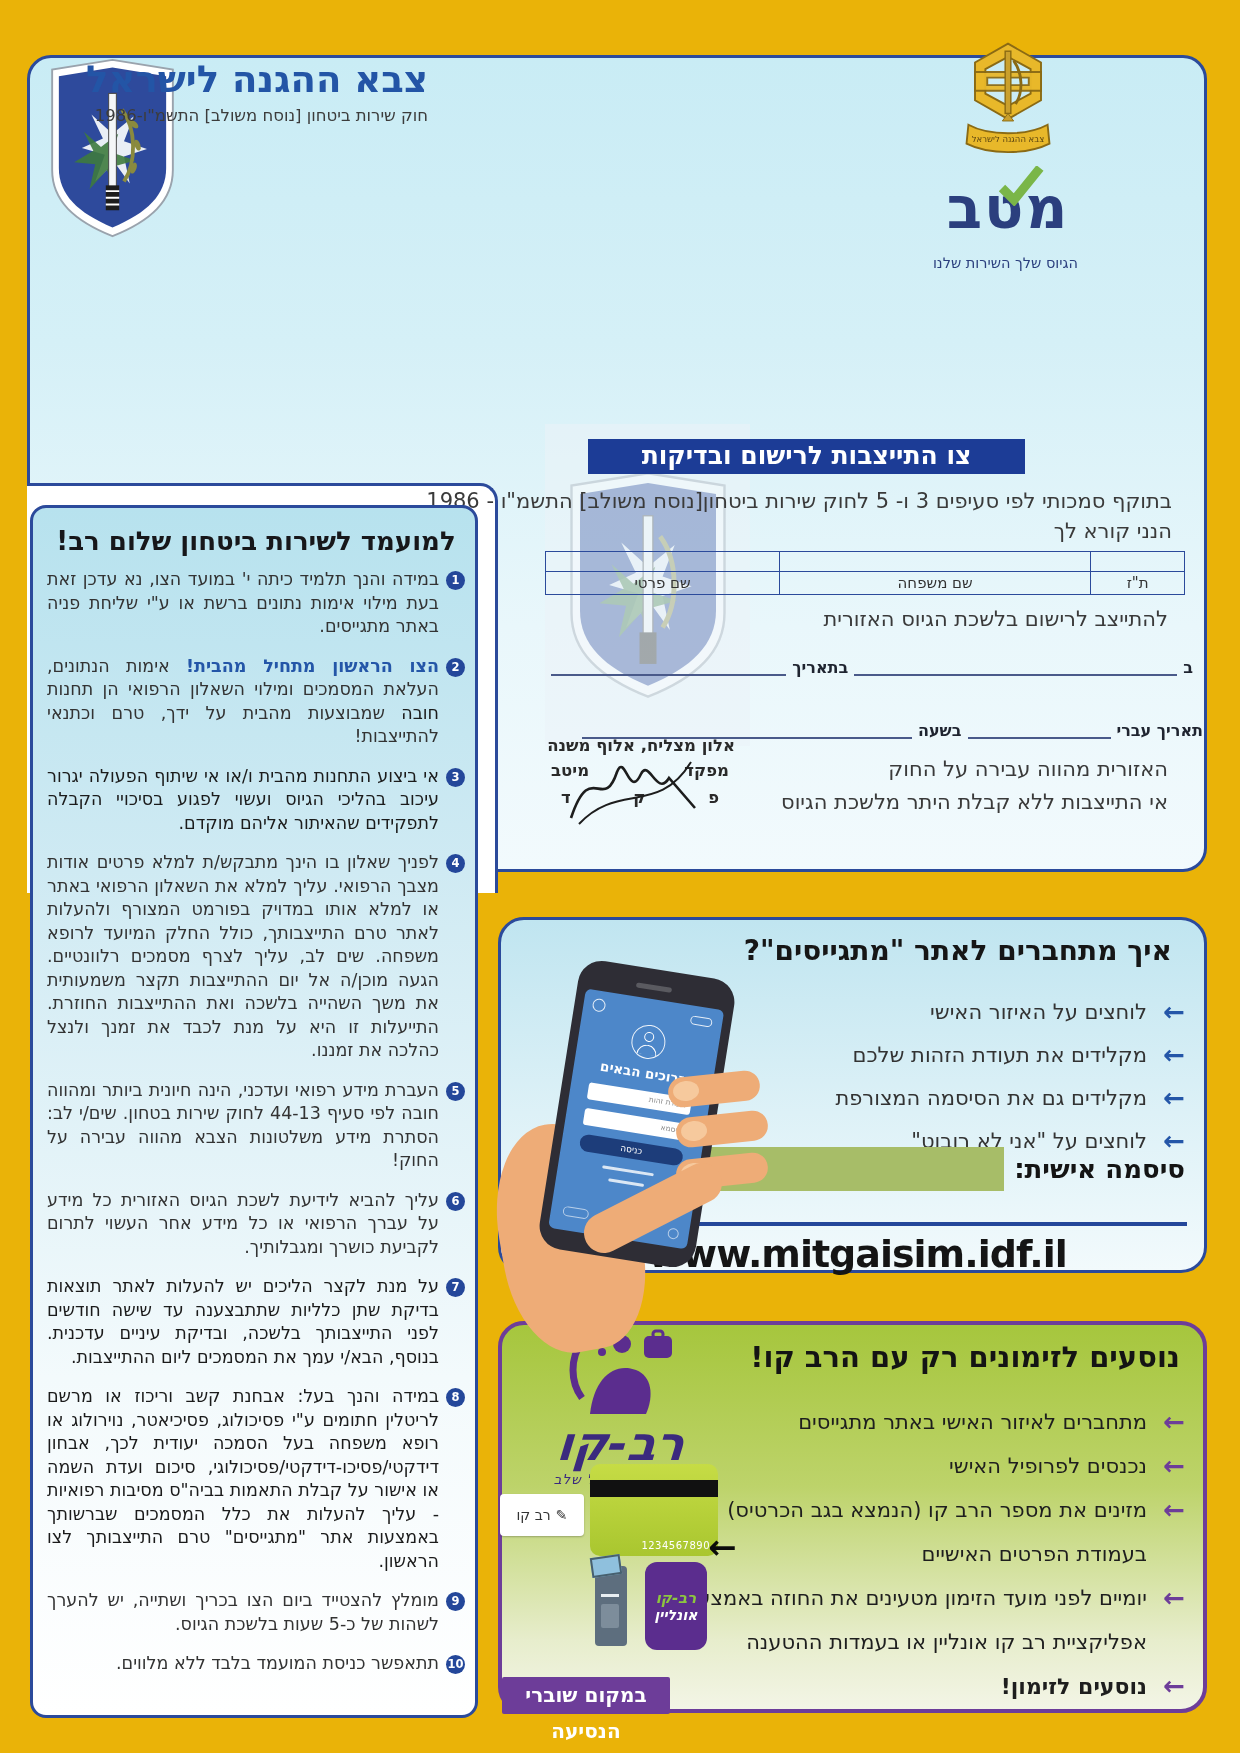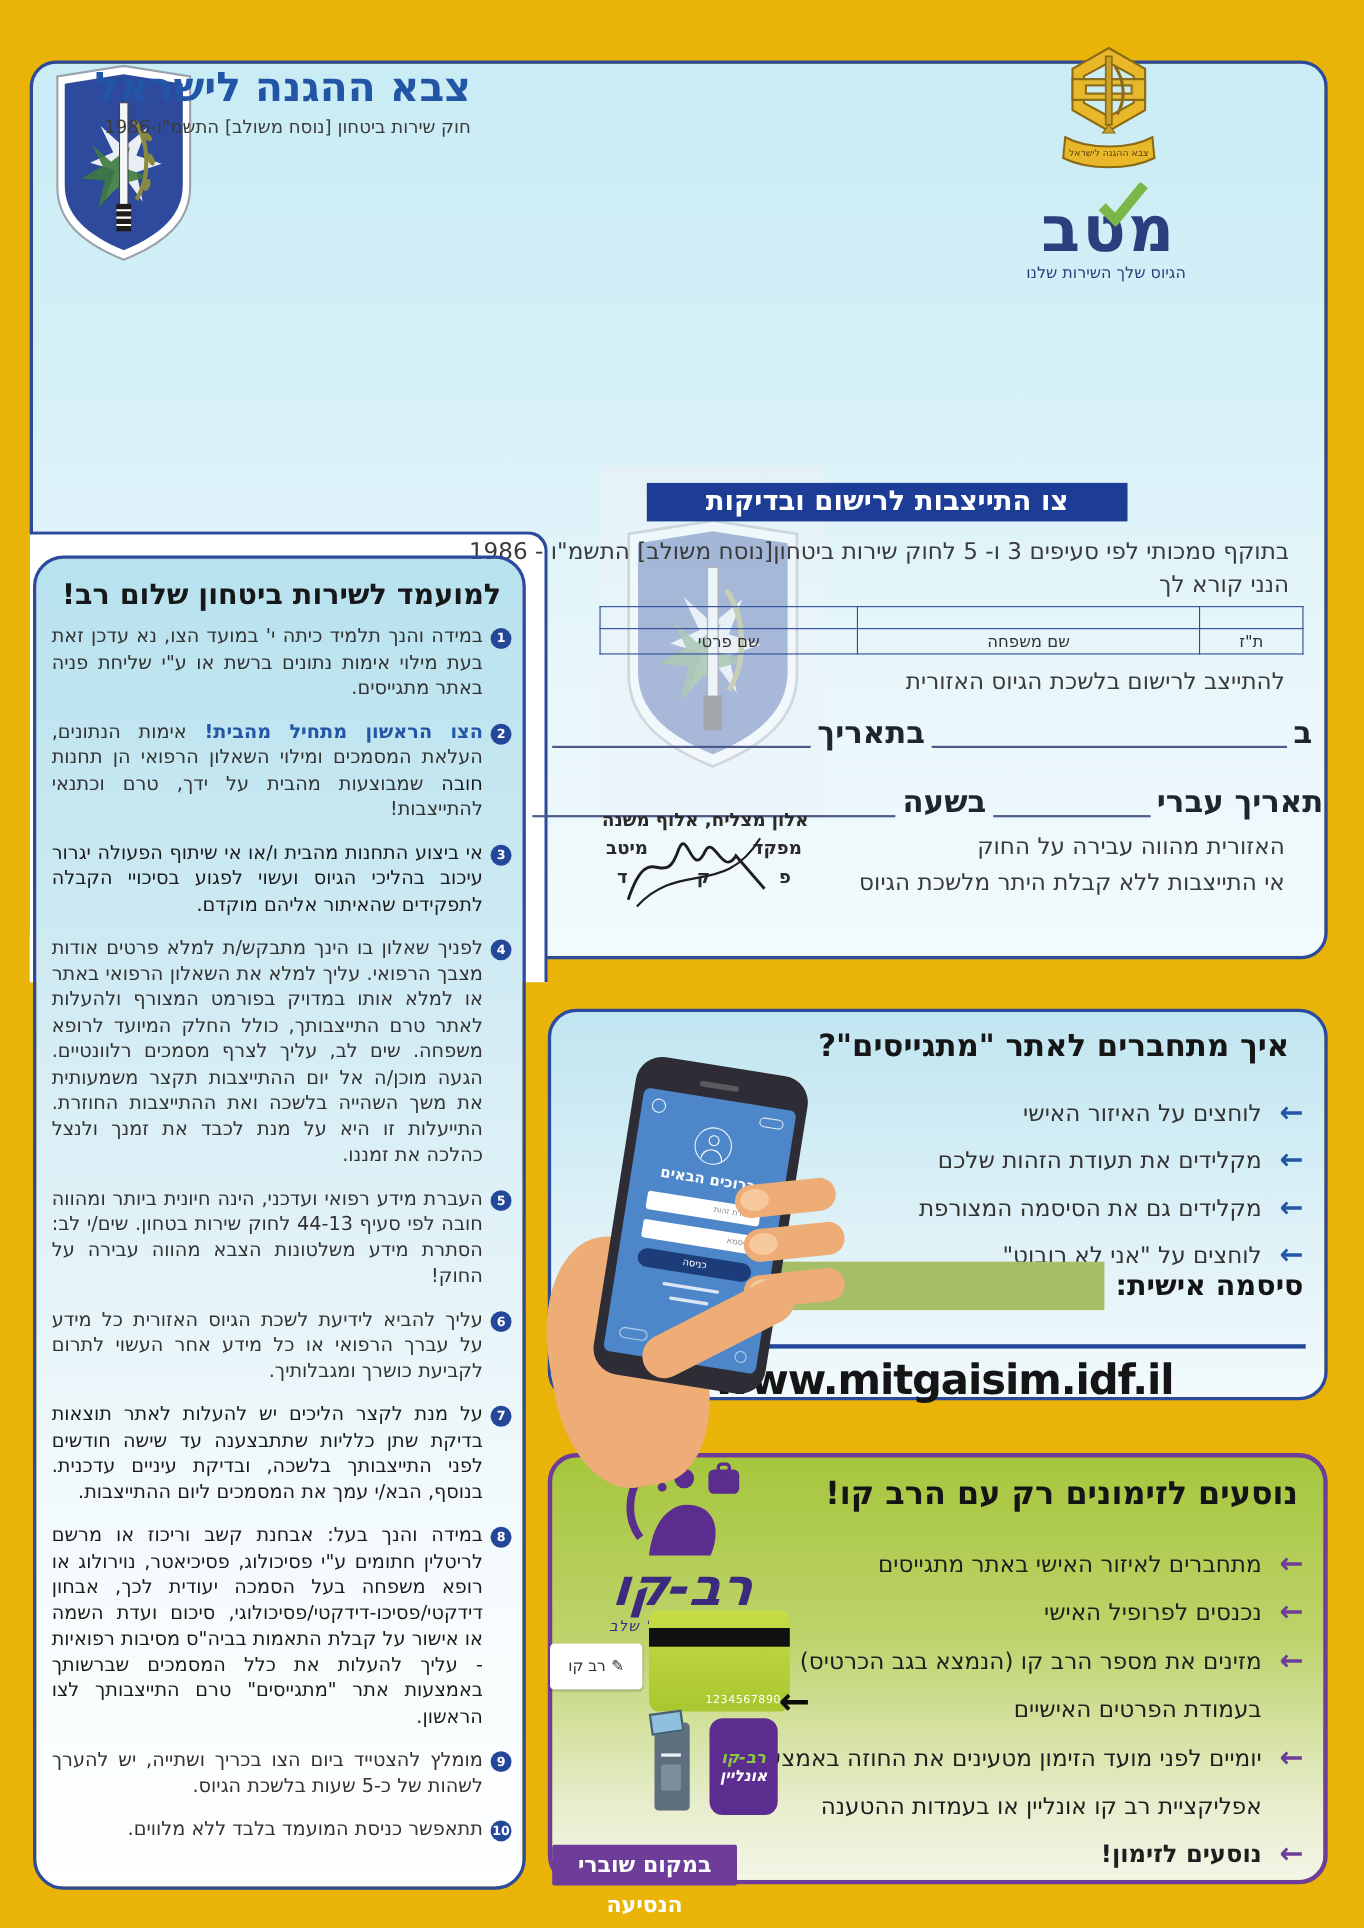--- a/index.html
+++ b/index.html
@@ -15,48 +15,48 @@
     border-top:3px solid #2b4a9b;border-right:3px solid #2b4a9b;border-top-right-radius:18px;}
 
   
   .unit-shield{position:absolute;left:45px;top:57px;width:135px;height:182px;z-index:3}
   .hdr-title{position:absolute;right:812px;top:58px;font-size:37px;font-weight:bold;color:#2355a6;white-space:nowrap;z-index:3}
   .hdr-sub{position:absolute;right:812px;top:106px;font-size:16.5px;color:#3c3c3c;white-space:nowrap;z-index:3}
   .idf-emblem{position:absolute;left:950px;top:38px;width:116px;height:132px;z-index:3}
   .meitav{position:absolute;left:938px;top:178px;width:140px;text-align:center;z-index:3}
   .meitav .word{position:relative;font-size:58px;font-weight:bold;color:#2b3f7e;line-height:1.05;letter-spacing:2px}
   .meitav .check{position:absolute;right:34px;top:-12px;width:46px;height:40px}
-  .meitav .tag{font-size:14.5px;color:#2b3f7e;margin-top:2px;white-space:nowrap}
+  .meitav .tag{font-size:14.5px;color:#2b3f7e;margin-top:16px;white-space:nowrap}
 
   
   .watermark{position:absolute;left:545px;top:424px;width:205px;height:322px;background:rgba(235,242,248,.55);z-index:1;display:flex;align-items:center;justify-content:center}
   .watermark svg{opacity:.35}
   .order-bar{position:absolute;left:588px;top:439px;width:437px;height:35px;background:#1c3c96;color:#fff;
     font-size:25px;font-weight:bold;text-align:center;line-height:34px;z-index:2}
   .o-line1{position:absolute;right:68px;top:489px;font-size:21px;color:#3a3a3a;z-index:2}
   .o-line2{position:absolute;right:68px;top:519px;font-size:21px;color:#3a3a3a;z-index:2}
   .otable{position:absolute;left:545px;top:551px;width:640px;border-collapse:collapse;z-index:2;direction:rtl}
   .otable td{border:1.5px solid #2b4a9b;font-size:15px;color:#333;text-align:center}
   .otable .r1 td{height:20px}
   .otable .r2 td{height:23px}
   .o-report{position:absolute;right:72px;top:607px;font-size:21px;color:#3a3a3a;z-index:2}
   .daterow{position:absolute;display:flex;align-items:flex-end;gap:6px;z-index:2;direction:rtl}
-  .daterow .lbl{font-size:28px;font-weight:bold;color:#1f2430;line-height:1}
+  .daterow .lbl{font-size:16px;font-weight:bold;color:#1f2430;line-height:1}
   .daterow .ul{border-bottom:2px solid #4a5a8a;height:24px}
   .dr1{right:47px;top:652px}
   .dr2{right:37px;top:715px}
   .o-notice{position:absolute;right:72px;top:753px;font-size:21px;color:#3a3a3a;line-height:33px;text-align:right;z-index:2}
   .sig{position:absolute;left:545px;top:736px;width:190px;z-index:2;color:#2a2a2a}
   .sig .l1{font-size:16.5px;font-weight:bold;white-space:nowrap}
   .sig .l2{display:flex;justify-content:space-between;font-size:16.5px;font-weight:bold;padding:6px 6px 0 6px}
   .sig .l3{display:flex;justify-content:space-between;font-size:16.5px;font-weight:bold;padding:8px 16px 0 16px}
   .sig svg{position:absolute;left:18px;top:10px;z-index:3}
 
   
-  .sidebar{position:absolute;left:30px;top:505px;width:448px;height:1213px;border:3px solid #2b4a9b;border-radius:28px;
+  .sidebar{position:absolute;left:30px;top:505px;width:448px;height:1213px;border:3px solid #2b4a9b;border-radius:16px;
     background:linear-gradient(180deg,#b7e2ee 0%,#cfeaf3 30%,#f3fafc 72%,#ffffff 100%);
     padding:14px 10px 10px 14px;overflow:hidden;z-index:2}
   .sb-title{text-align:center;font-size:26px;font-weight:bold;color:#17171a;margin:4px 0 12px 0}
   .sb-item{display:flex;gap:7px;margin-bottom:16px;font-size:17.5px;line-height:23.5px;color:#333}
   .sb-item .num{flex:0 0 auto;width:19px;height:19px;border-radius:50%;background:#24479a;color:#fff;
     font-size:11.5px;font-weight:bold;text-align:center;line-height:19px;margin-top:3px}
   .sb-item p{text-align:justify}
   .sb-item .b{font-weight:normal;color:#1b1b1b}
   .sb-item .bb{font-weight:bold;color:#2456a8}
 

